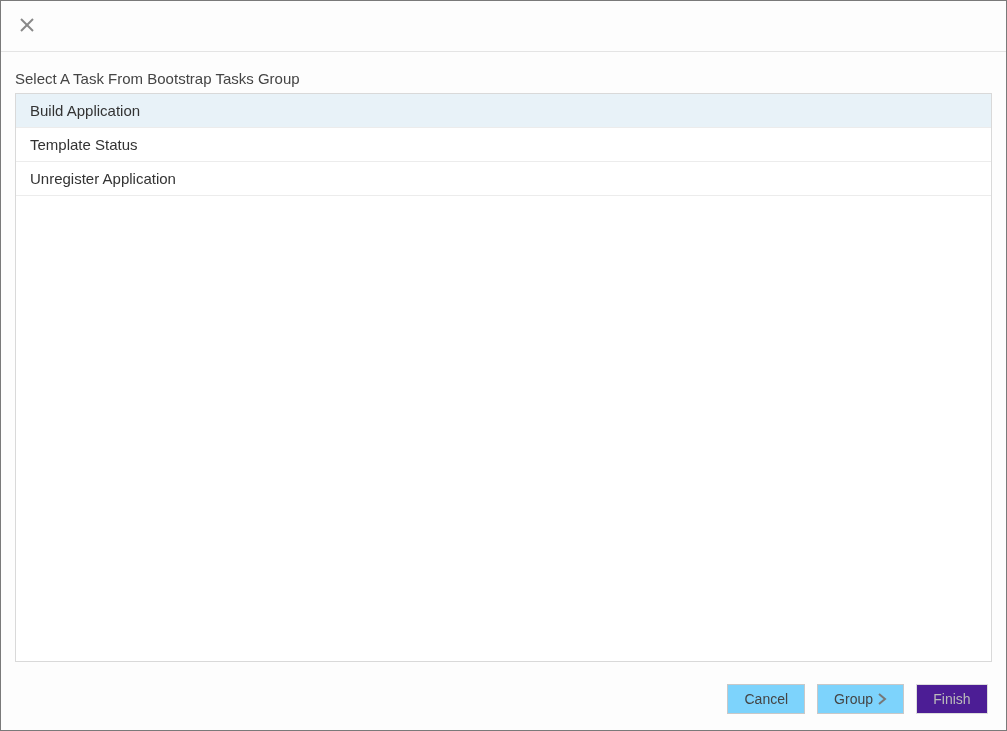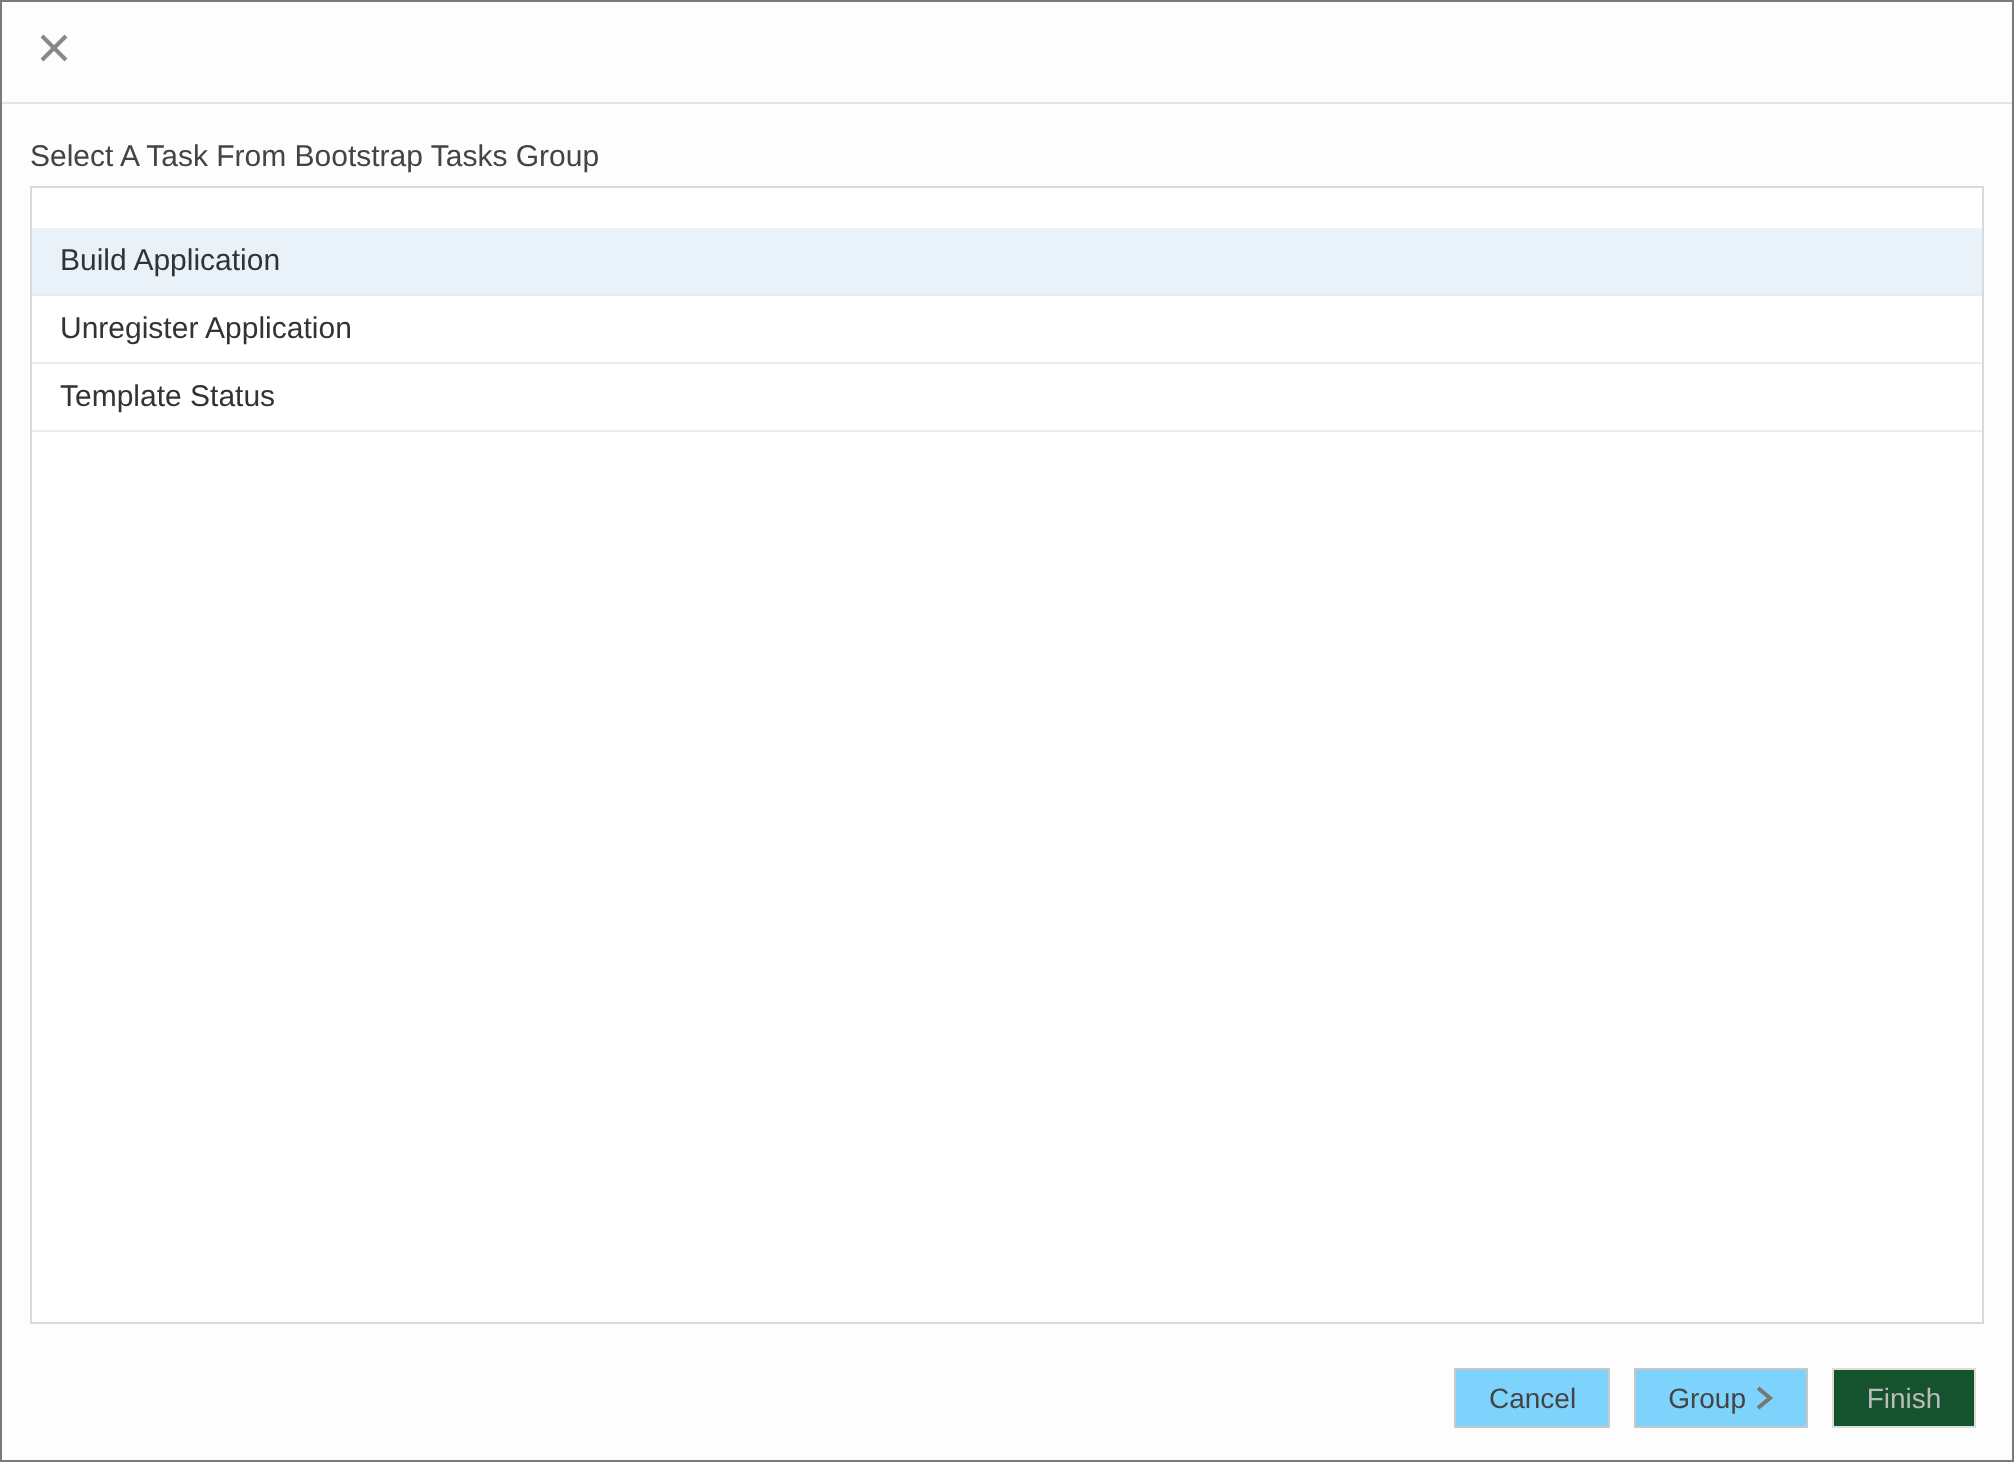--- a/index.html
+++ b/index.html
@@ -67,21 +67,20 @@
   .task-item {
     padding: 8px 14px;
     font-size: 15px;
     color: #333;
     border-bottom: 1px solid #ececec;
     cursor: pointer;
     background: #fff;
   }
   .task-item.selected {
     background: #e8f2f8;
-    margin-top: 20px;
   }
   .dialog-footer {
     padding: 12px 18px 16px 14px;
     display: flex;
     justify-content: flex-end;
     gap: 12px;
   }
   .btn {
     min-width: 72px;
     padding: 6px 16px;
@@ -93,21 +92,21 @@
     display: inline-flex;
     align-items: center;
     justify-content: center;
     gap: 4px;
     font-family: inherit;
   }
   .btn:disabled,
   .btn.disabled {
     color: #bbb;
     border-color: #ddd;
-    background: #14532d;
+    background: #4c1d95;
     cursor: default;
   }
   .chevron-right {
     display: inline-block;
   }
   .chevron-right svg {
     display: block;
   }
 </style>
 </head>
@@ -126,24 +125,24 @@
     </div>
   </div>
 
   <div class="dialog-body">
     <div class="instruction">Select A Task From Bootstrap Tasks Group</div>
     <div class="task-list">
       <div class="task-item selected">
         <span>Build Application</span>
       </div>
       <div class="task-item">
-        <span>Unregister Application</span>
+        <span>Template Status</span>
       </div>
       <div class="task-item">
-        <span>Template Status</span>
+        <span>Unregister Application</span>
       </div>
     </div>
   </div>
 
   <div class="dialog-footer">
     <button class="btn">
       <span>Cancel</span>
     </button>
     <button class="btn">
       <span>Group</span>

